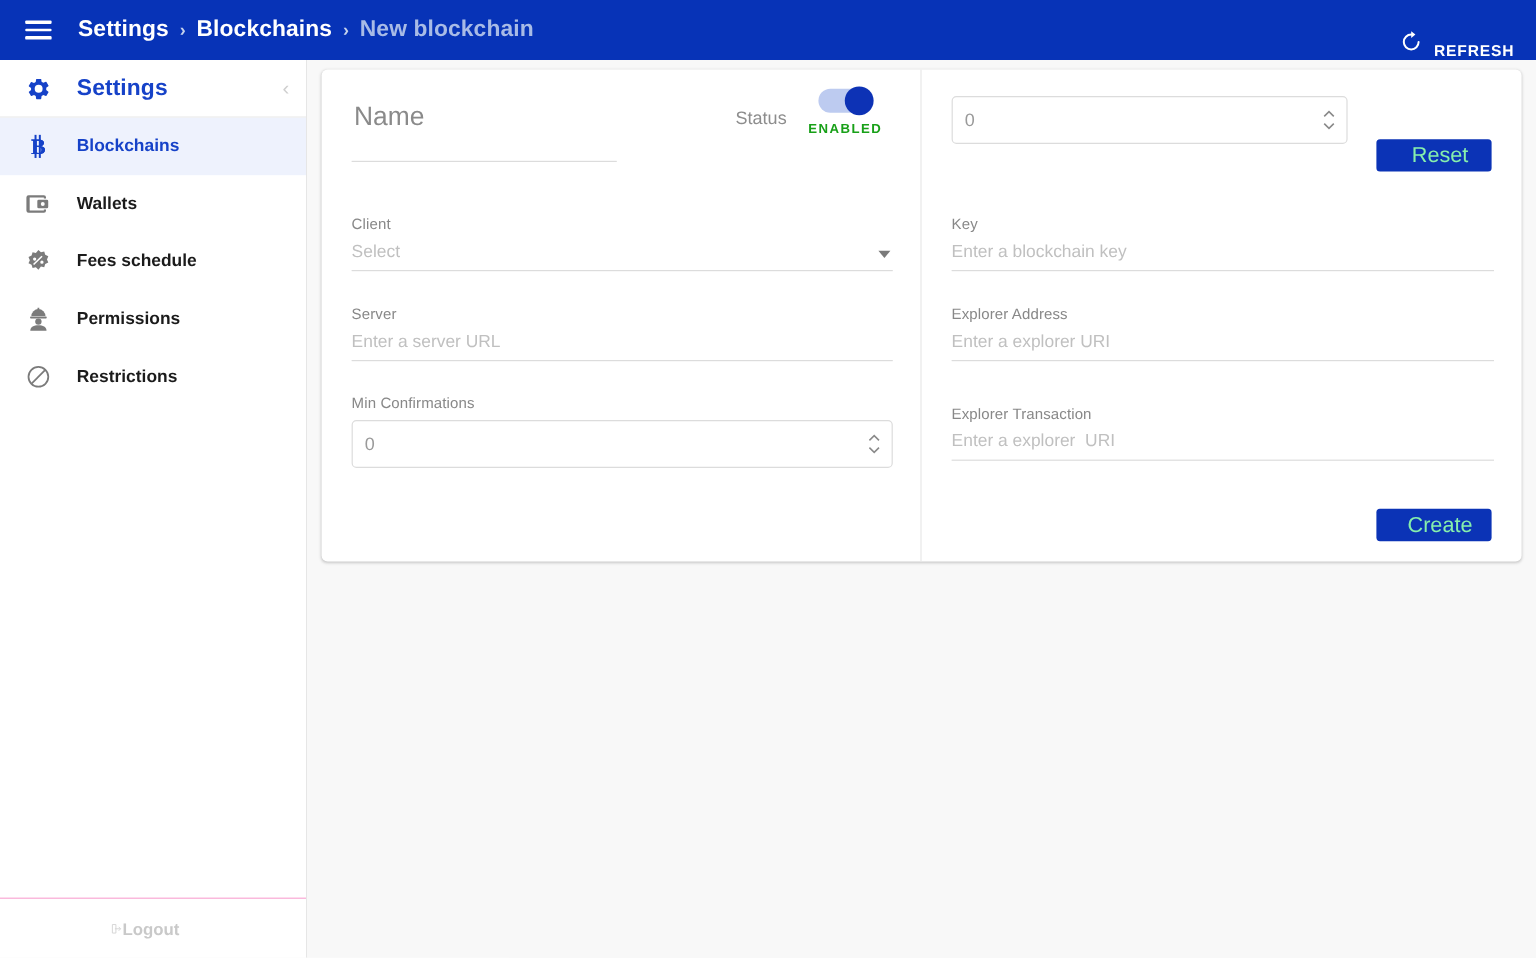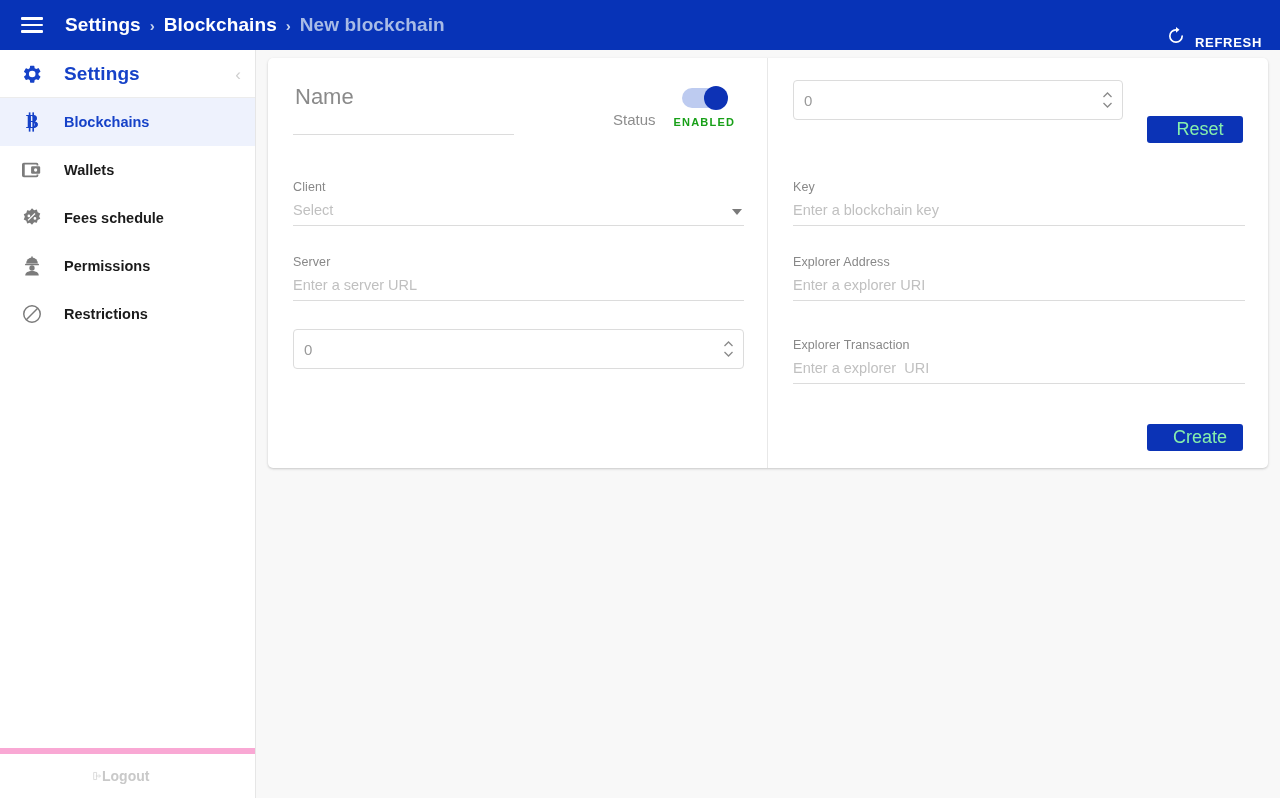--- a/index.html
+++ b/index.html
@@ -67,21 +67,21 @@
   }
   .sb-item {
     height: 48px; display: flex; align-items: center; cursor: pointer;
   }
   .sb-item.active { background: #eef2fd; }
   .sb-label { font-size: 14.5px; color: #1b1b1b; font-weight: bold; }
   .sb-item.active .sb-label { color: #1642c8; font-weight: bold; }
 
   .sb-footer {
     position: absolute; bottom: 0; left: 0; width: 100%;
-    height: 50px; border-top: 6px solid #f9a8d4;
+    height: 50px; border-top: 1px solid #f9a8d4;
     display: flex; align-items: center;
   }
   .sb-footer .sb-ico { flex: 0 0 102px; width: 102px; justify-content: flex-start; padding-left: 92px; }
   .logout-label { font-size: 14px; color: #c9c9c9; font-weight: bold; }
 
   
   .main {
     position: absolute; top: 50px; left: 256px;
     width: 1024px; height: 748px;
     background: #f8f8f8;
@@ -117,21 +117,21 @@
   .name-input {
     border: none; border-bottom: 1px solid #dcdcdc;
     background: transparent; width: 221px;
     font-family: "Liberation Sans", sans-serif;
     font-size: 22px; color: #555; padding: 0 0 24px 2px;
     outline: none;
   }
   .name-input::placeholder { color: #8a8a8a; }
 
   
-  .status-wrap { position: absolute; left: 345px; top: 30px; display: flex; align-items: flex-end; gap: 18px;}
+  .status-wrap { position: absolute; left: 345px; top: 16px; display: flex; align-items: center; gap: 18px;}
   .status-label { font-size: 15px; color: #8d8d8d; margin-top: 9px; }
   .toggle-col { display: flex; flex-direction: column; align-items: center; }
   .toggle {
     width: 44px; height: 20px; border-radius: 10px;
     background: #bdcbf0; position: relative; cursor: pointer;
   }
   .toggle .knob {
     position: absolute; right: -2px; top: -2px;
     width: 24px; height: 24px; border-radius: 50%;
     background: #0d32b5;
@@ -312,20 +312,21 @@
           <span class="caret"></span>
         </div>
       </div>
 
       <div class="field" style="left:25px; top:197px; width:451px;">
         <label class="flabel">Server</label>
         <input class="uline" type="text" placeholder="Enter a server URL" style="">
       </div>
 
       <div class="field" style="left:25px; top:271px; width:451px;">
+        <label class="flabel">Min Confirmations</label>
         <div class="numbox">
           <input type="text" placeholder="0" style="">
           <span class="spin">
             <svg width="11" height="7" viewBox="0 0 11 7" fill="none" stroke="#8a8a8a" stroke-width="1.3">
                 <polyline points="1.5,5.5 5.5,1.5 9.5,5.5"></polyline>
               </svg>
             <svg width="11" height="7" viewBox="0 0 11 7" fill="none" stroke="#8a8a8a" stroke-width="1.3">
                 <polyline points="1.5,1.5 5.5,5.5 9.5,1.5"></polyline>
               </svg>
           </span>

